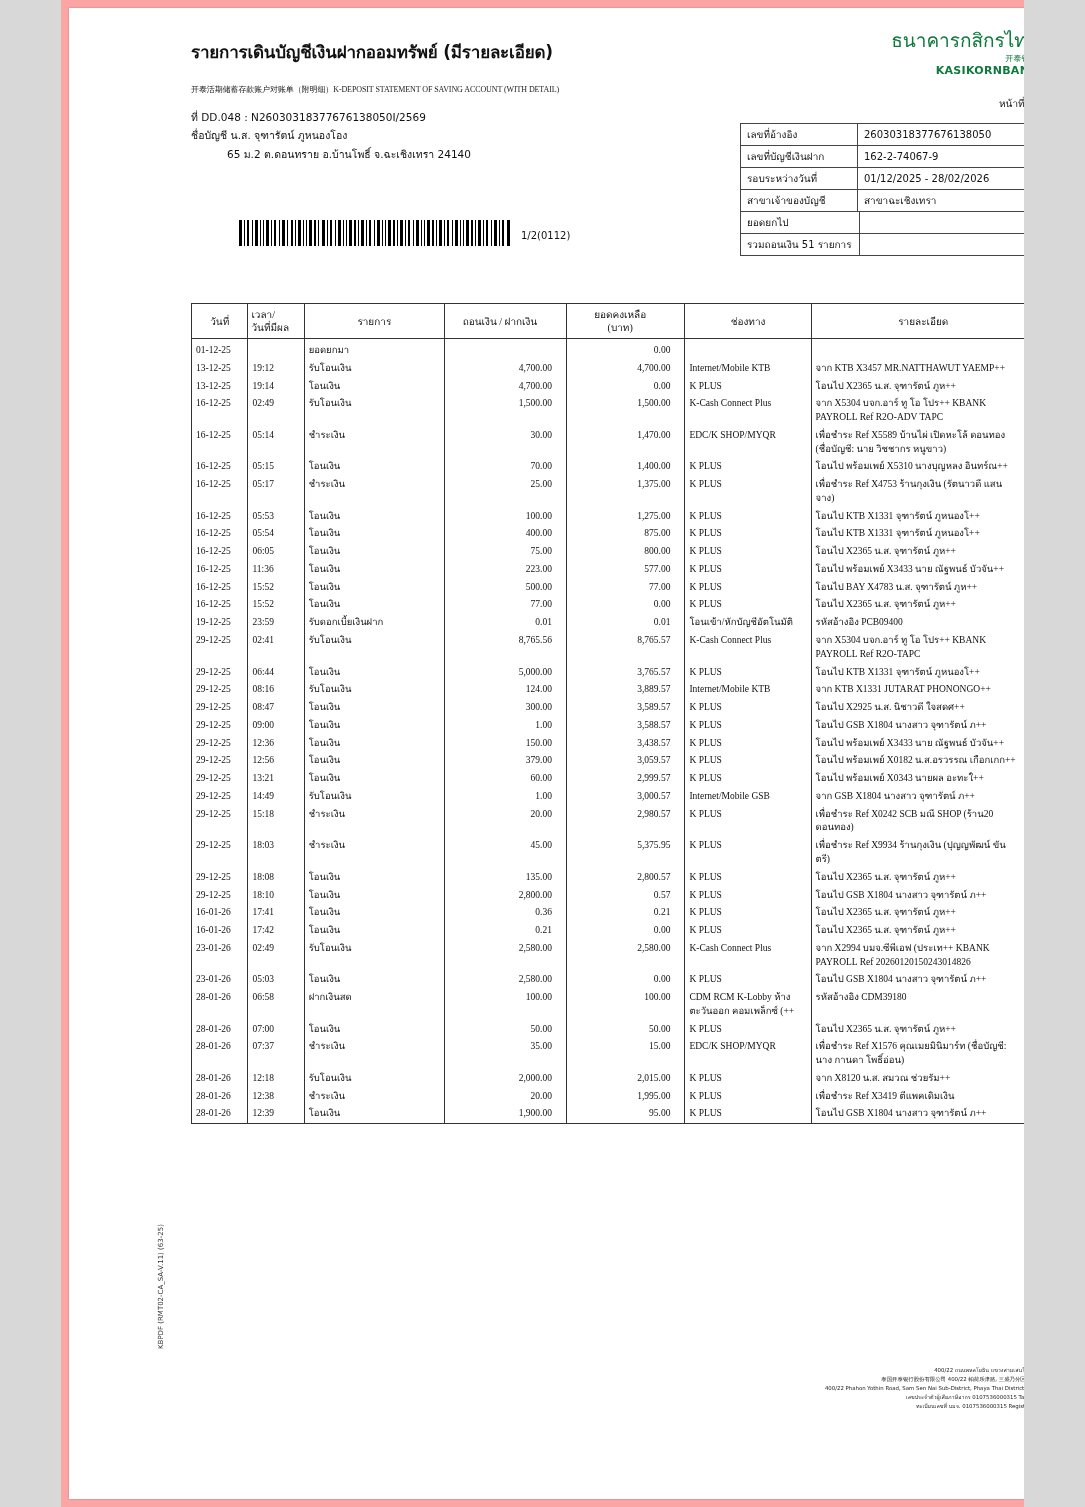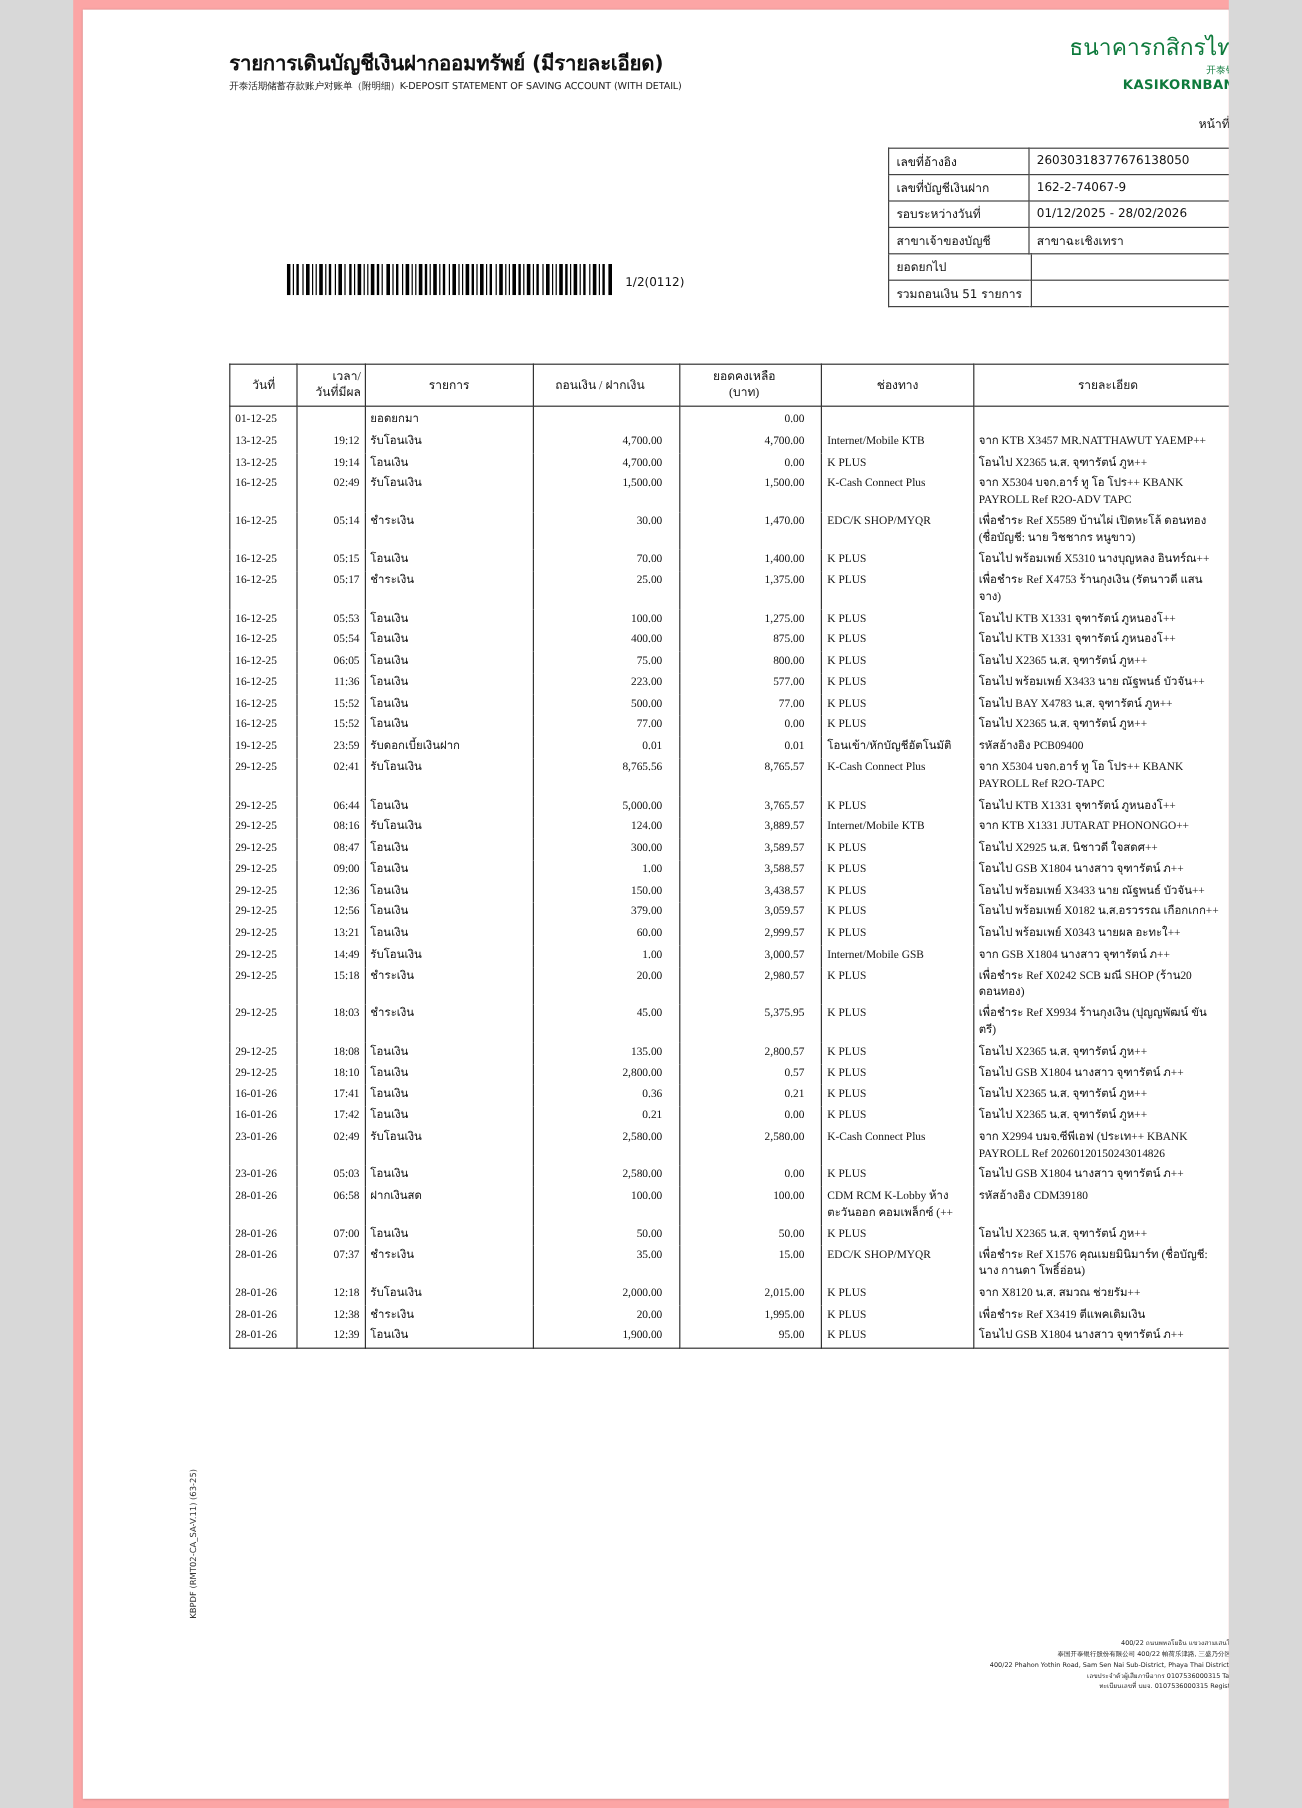--- a/index.html
+++ b/index.html
@@ -30,24 +30,25 @@
     left: 122px;
     top: 30px;
     font-size: 17px;
     font-weight: bold;
     color: #111;
     letter-spacing: -0.2px;
   }
   .hdr-sub {
     position: absolute;
     left: 122px;
-    top: 58px;
+    top: 76px;
     font-size: 8px;
     color: #222;
     letter-spacing: -0.1px;
+    font-family: Liberation Serif, serif;
   }
   .bank-logo {
     position: absolute;
     right: 100px;
     top: 22px;
     text-align: right;
   }
   .bank-th {
     font-size: 19px;
     font-weight: normal;
@@ -164,21 +165,21 @@
     border-left: 1px solid #333;
     border-right: 1px solid #333;
     padding: 2px 4px;
     vertical-align: top;
     line-height: 1.45;
     height: 13px;
   }
   table.tx tbody tr:first-child td { padding-top: 5px; }
   table.tx tbody tr.last td { border-bottom: 1px solid #333; }
   .c-date  { width: 54px; }
-  .c-time  { width: 52px; text-align: right; }
+  .c-time  { width: 52px; text-align: left; }
   .c-desc  { width: 150px; }
   .c-amt   { width: 116px; text-align: right; padding-right: 14px !important; }
   .c-bal   { width: 112px; text-align: right; padding-right: 14px !important; }
   .c-chan  { width: 128px; }
   .c-det   { width: 238px; }
 
   .foot-left {
     position: absolute;
     left: 122px;
     bottom: 88px;
@@ -219,20 +220,25 @@
 
     <div class="bank-logo">
       <div class="bank-th">ธนาคารกสิกรไทย</div>
       <div class="bank-cn">开泰银行</div>
       <div class="bank-en">KASIKORNBANK</div>
     </div>
     <div class="logo-mark"></div>
 
     <div class="page-of">หน้าที่ (PAGE/OF) 1/2</div>
 
+    <div class="meta-left">
+      <div>ที่ DD.048 : N26030318377676138050I/2569</div>
+      <div>ชื่อบัญชี  น.ส. จุฑารัตน์ ภูหนองโอง</div>
+      <div style="margin-left:36px">65 ม.2 ต.ดอนทราย อ.บ้านโพธิ์ จ.ฉะเชิงเทรา 24140</div>
+    </div>
 
     <svg class="barcode" viewBox="0 0 272 26" preserveAspectRatio="none">
       <g fill="#000">
         <rect x="0" y="0" width="3" height="26"></rect>
           <rect x="5" y="0" width="1" height="26"></rect>
         <rect x="8" y="0" width="2" height="26"></rect>
           <rect x="13" y="0" width="1" height="26"></rect>
         <rect x="16" y="0" width="3" height="26"></rect>
           <rect x="21" y="0" width="1" height="26"></rect>
         <rect x="24" y="0" width="1" height="26"></rect>

